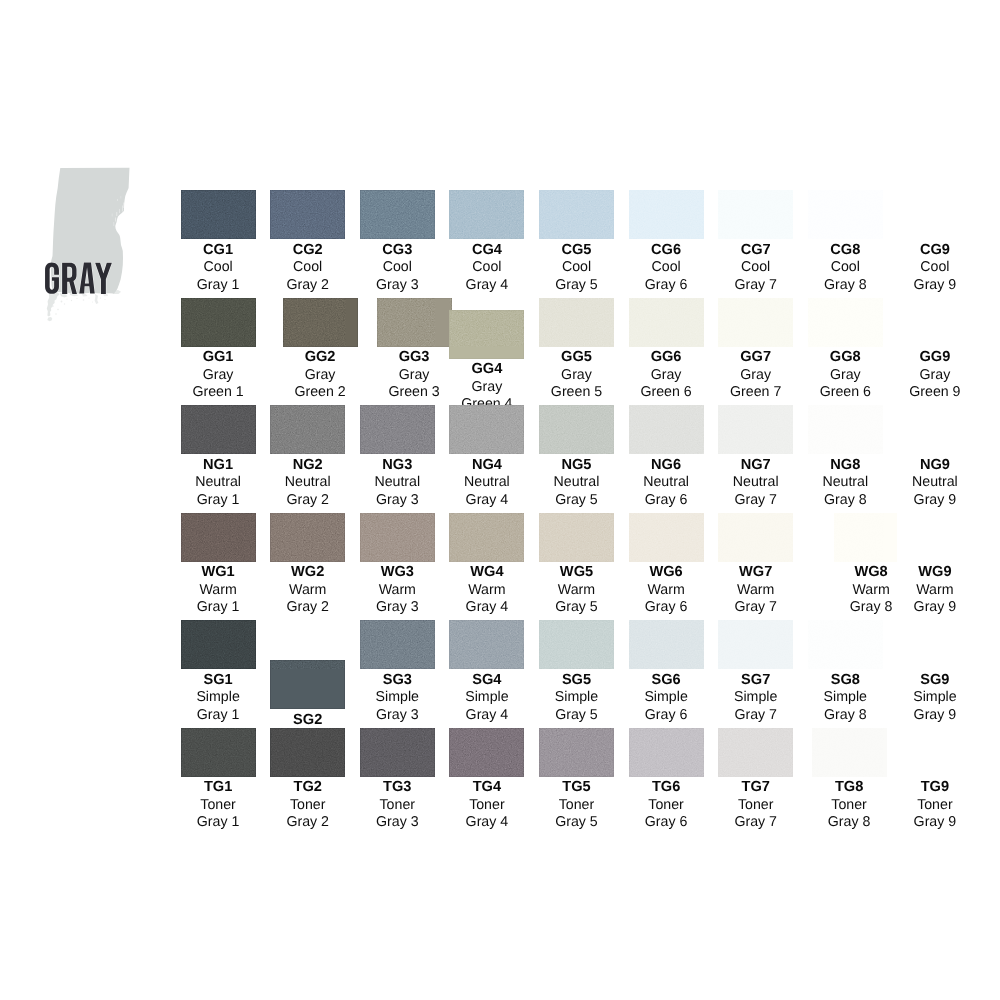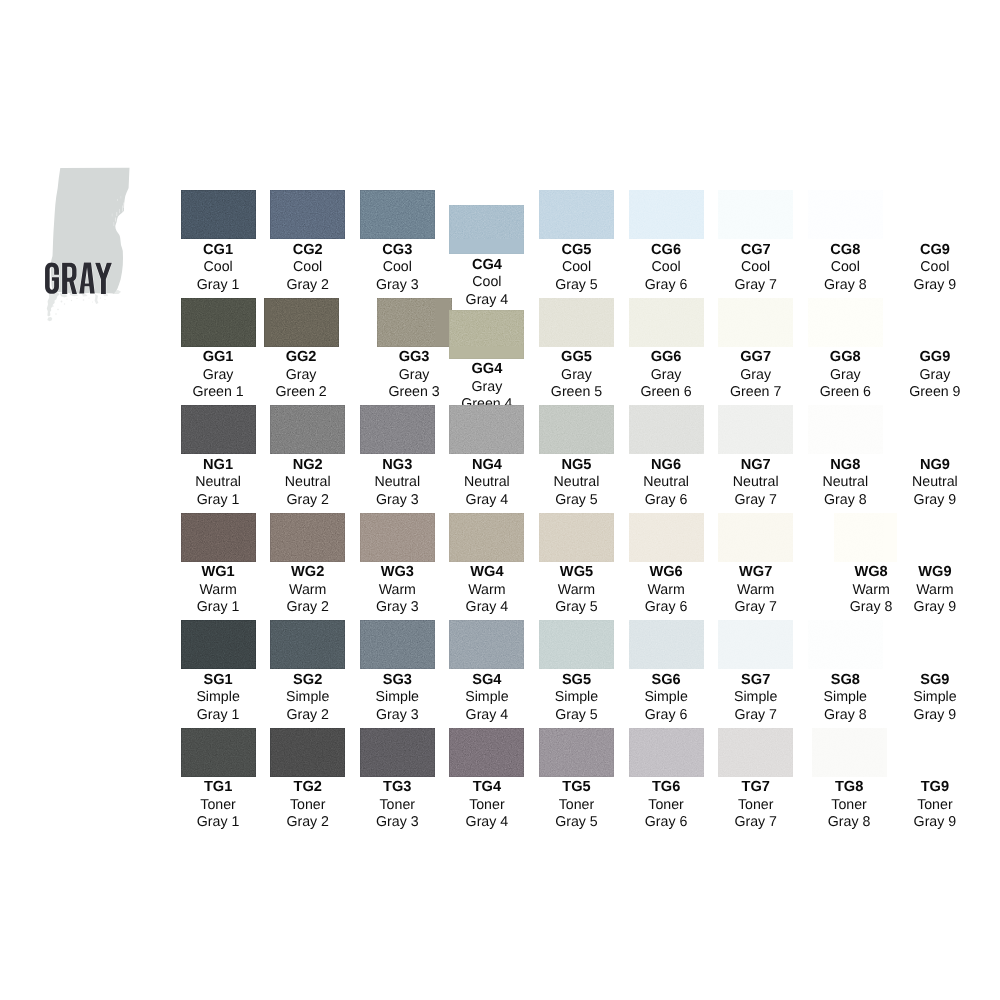--- a/index.html
+++ b/index.html
@@ -149,21 +149,21 @@
           </div>
         </div>
         <div class="cell" style="left: 179.2px;">
           <div class="chip" style="background: rgb(112, 132, 147); box-shadow: rgba(12, 16, 22, 0.086) 0px 0px 0px 0.8px inset;"></div>
           <div class="code">CG3</div>
           <div class="names">
             <div class="name">Cool</div>
             <div class="name">Gray 3</div>
           </div>
         </div>
-        <div class="cell" style="left: 268.8px; margin-top: 15px;">
+        <div class="cell" style="left: 268.8px;">
           <div class="chip" style="background: rgb(171, 192, 206); box-shadow: rgba(12, 16, 22, 0.024) 0px 0px 0px 0.8px inset;"></div>
           <div class="code">CG4</div>
           <div class="names">
             <div class="name">Cool</div>
             <div class="name">Gray 4</div>
           </div>
         </div>
         <div class="cell" style="left: 358.4px;">
           <div class="chip" style="background: rgb(196, 215, 228); box-shadow: rgba(12, 16, 22, 0.01) 0px 0px 0px 0.8px inset;"></div>
           <div class="code">CG5</div>
@@ -207,21 +207,21 @@
       </div>
       <div class="row" style="top: 107.5px;">
         <div class="cell" style="left: 0px;">
           <div class="chip" style="background: rgb(81, 84, 74); box-shadow: rgba(12, 16, 22, 0.157) 0px 0px 0px 0.8px inset;"></div>
           <div class="code">GG1</div>
           <div class="names">
             <div class="name">Gray</div>
             <div class="name">Green 1</div>
           </div>
         </div>
-        <div class="cell" style="left: 83px;">
+        <div class="cell" style="left: 102px;">
           <div class="chip" style="background: rgb(107, 102, 89); box-shadow: rgba(12, 16, 22, 0.12) 0px 0px 0px 0.8px inset;"></div>
           <div class="code">GG2</div>
           <div class="names">
             <div class="name">Gray</div>
             <div class="name">Green 2</div>
           </div>
         </div>
         <div class="cell" style="left: 196px;">
           <div class="chip" style="background: rgb(156, 151, 135); box-shadow: rgba(12, 16, 22, 0.06) 0px 0px 0px 0.8px inset;"></div>
           <div class="code">GG3</div>
@@ -429,21 +429,21 @@
       </div>
       <div class="row" style="top: 430px;">
         <div class="cell" style="left: 0px;">
           <div class="chip" style="background: rgb(62, 70, 72); box-shadow: rgba(12, 16, 22, 0.184) 0px 0px 0px 0.8px inset;"></div>
           <div class="code">SG1</div>
           <div class="names">
             <div class="name">Simple</div>
             <div class="name">Gray 1</div>
           </div>
         </div>
-        <div class="cell" style="left: 89.6px;">
+        <div class="cell" style="left: 89.6px; margin-top: 40px;">
           <div class="chip" style="background: rgb(82, 93, 99); box-shadow: rgba(12, 16, 22, 0.14) 0px 0px 0px 0.8px inset;"></div>
           <div class="code">SG2</div>
           <div class="names">
             <div class="name">Simple</div>
             <div class="name">Gray 2</div>
           </div>
         </div>
         <div class="cell" style="left: 179.2px;">
           <div class="chip" style="background: rgb(118, 130, 140); box-shadow: rgba(12, 16, 22, 0.086) 0px 0px 0px 0.8px inset;"></div>
           <div class="code">SG3</div>

